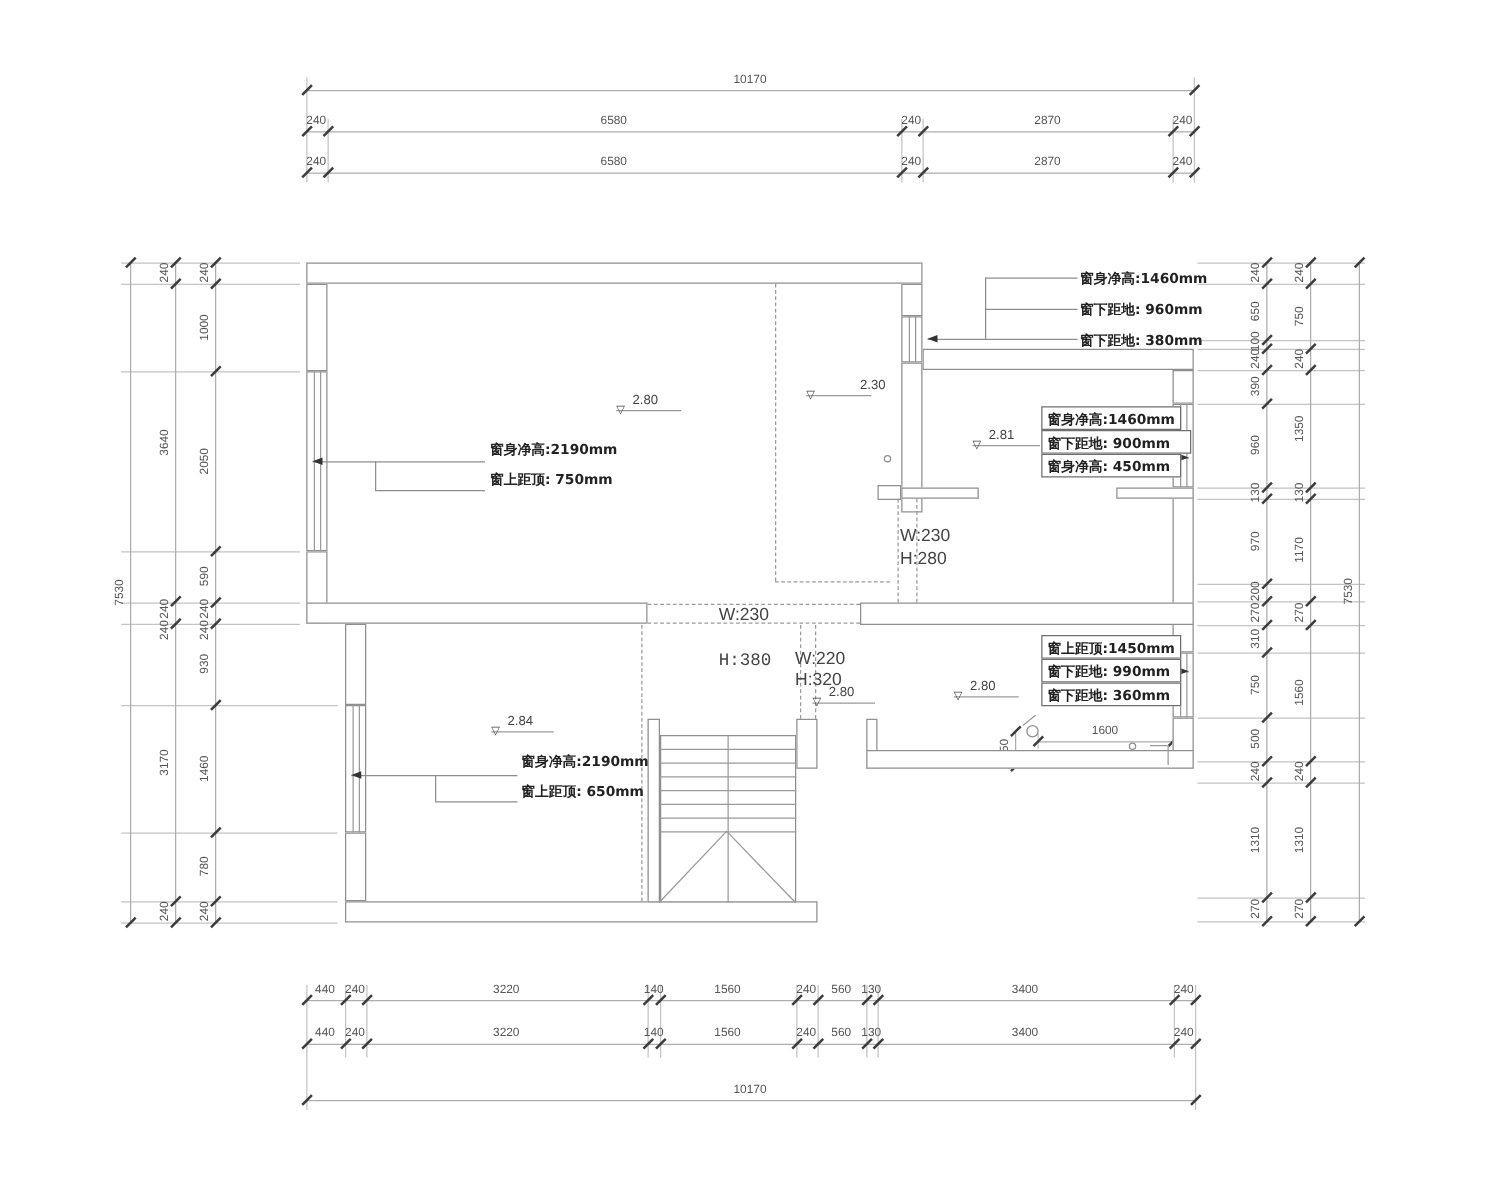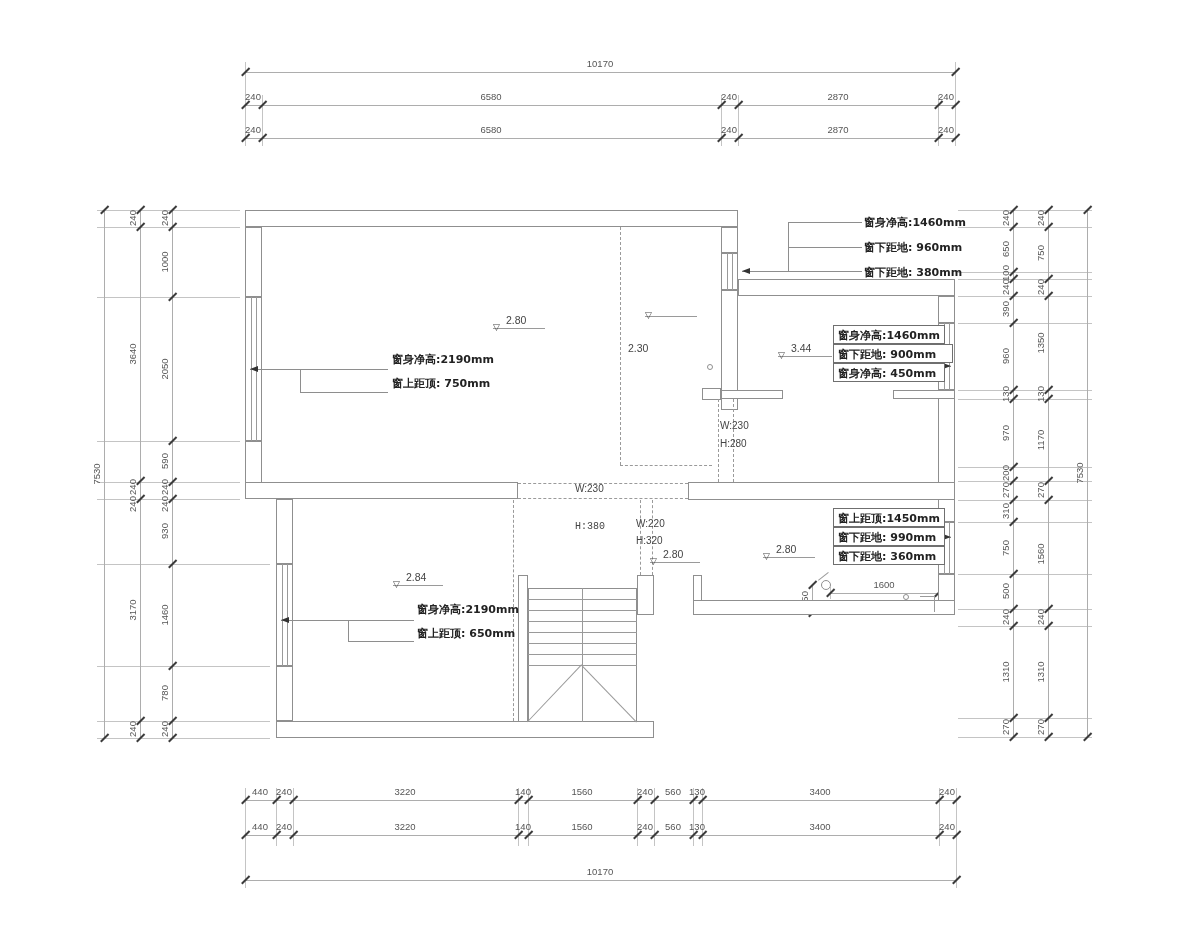--- a/index.html
+++ b/index.html
@@ -12,21 +12,21 @@
   .tick{position:absolute;width:11px;height:1.5px;background:#3c3c3c;transform:rotate(-45deg);}
   .wall{position:absolute;border:1px solid #8f8f8f;background:#fff;box-sizing:border-box;}
   .win{position:absolute;border:1px solid #8f8f8f;background:#fff;box-sizing:border-box;}
   .winln{position:absolute;background:#9a9a9a;}
   .dash-h{position:absolute;border-top:1px dashed #9a9a9a;height:0;}
   .dash-v{position:absolute;border-left:1px dashed #9a9a9a;width:0;}
   .dim{position:absolute;font-size:9.5px;color:#555;white-space:nowrap;transform:translate(-50%,-100%);letter-spacing:0px;}
   .dimv{position:absolute;font-size:9.5px;color:#555;white-space:nowrap;transform:translate(-50%,-50%) rotate(-90deg);}
   .cn{position:absolute;font-size:11px;font-weight:600;color:#222;white-space:nowrap;
       font-family:"DejaVu Sans", sans-serif;}
-  .duct{position:absolute;font-size:10px;color:#444;white-space:nowrap;}
+  .duct{position:absolute;font-size:14px;color:#444;white-space:nowrap;}
   .lvl{position:absolute;font-size:10.5px;color:#444;white-space:nowrap;}
   .tri{position:absolute;font-size:9px;color:#444;line-height:9px;}
   .arrow{position:absolute;width:0;height:0;}
   .boxrow{position:absolute;border:1px solid #6f6f6f;background:#fff;box-sizing:border-box;
           font-size:11px;font-weight:600;color:#222;white-space:nowrap;padding:2px 0 0 4px;
           font-family:"DejaVu Sans", sans-serif;}
   .circ{position:absolute;border:1px solid #8f8f8f;border-radius:50%;background:#fff;box-sizing:border-box;}
   .ldr{position:absolute;background:#8e8e8e;}
 </style>
 </head>
@@ -355,24 +355,24 @@
     <div class="boxrow" style="left: 833px; top: 325px; width: 112px; height: 19px;">窗身净高:1460mm</div>
     <div class="boxrow" style="left: 833px; top: 344px; width: 120px; height: 19px;">窗下距地: 900mm</div>
     <div class="boxrow" style="left: 833px; top: 363px; width: 112px; height: 19px;">窗身净高: 450mm</div>
     <div class="boxrow" style="left: 833px; top: 508px; width: 112px; height: 19px;">窗上距顶:1450mm</div>
     <div class="boxrow" style="left: 833px; top: 527px; width: 112px; height: 19px;">窗下距地: 990mm</div>
     <div class="boxrow" style="left: 833px; top: 546px; width: 112px; height: 19px;">窗下距地: 360mm</div>
     <div class="ln" style="left: 493px; top: 328px; width: 52px; height: 1px;"></div>
     <span class="lvl" style="left: 506px; top: 314px;">2.80</span>
     <span class="tri" style="left: 493px; top: 323px;">▽</span>
     <div class="ln" style="left: 645px; top: 316px; width: 52px; height: 1px;"></div>
-    <span class="lvl" style="left: 628px; top: 302px; margin-top: 40px;">2.30</span>
+    <span class="lvl" style="left: 688px; top: 302px;">2.30</span>
     <span class="tri" style="left: 645px; top: 311px;">▽</span>
     <div class="ln" style="left: 778px; top: 356px; width: 54px; height: 1px;"></div>
-    <span class="lvl" style="left: 791px; top: 342px;">3.44</span>
+    <span class="lvl" style="left: 791px; top: 342px;">2.81</span>
     <span class="tri" style="left: 778px; top: 351px;">▽</span>
     <div class="ln" style="left: 393px; top: 585px; width: 50px; height: 1px;"></div>
     <span class="lvl" style="left: 406px; top: 571px;">2.84</span>
     <span class="tri" style="left: 393px; top: 580px;">▽</span>
     <div class="ln" style="left: 650px; top: 562px; width: 50px; height: 1px;"></div>
     <span class="lvl" style="left: 663px; top: 548px;">2.80</span>
     <span class="tri" style="left: 650px; top: 557px;">▽</span>
     <div class="ln" style="left: 763px; top: 557px; width: 52px; height: 1px;"></div>
     <span class="lvl" style="left: 776px; top: 543px;">2.80</span>
     <span class="tri" style="left: 763px; top: 552px;">▽</span>

